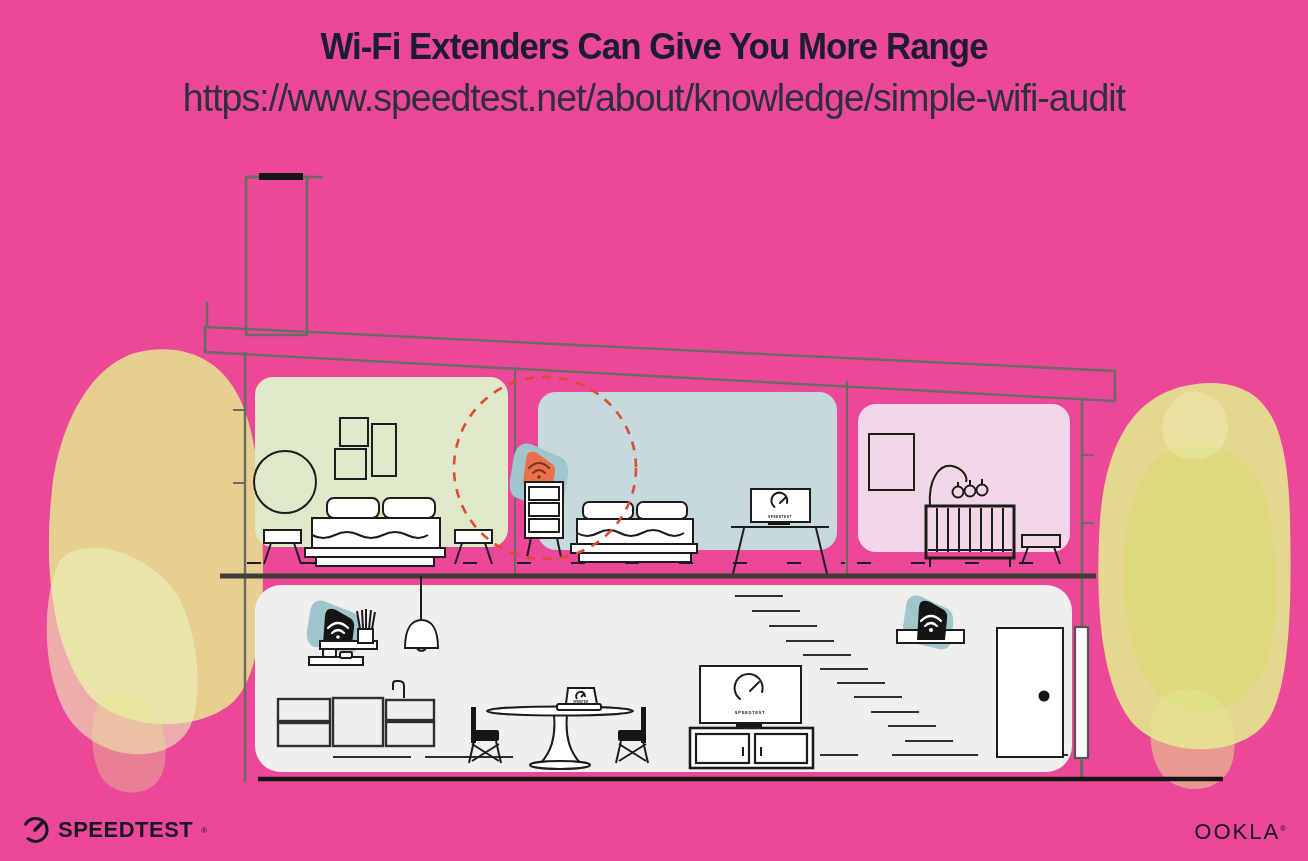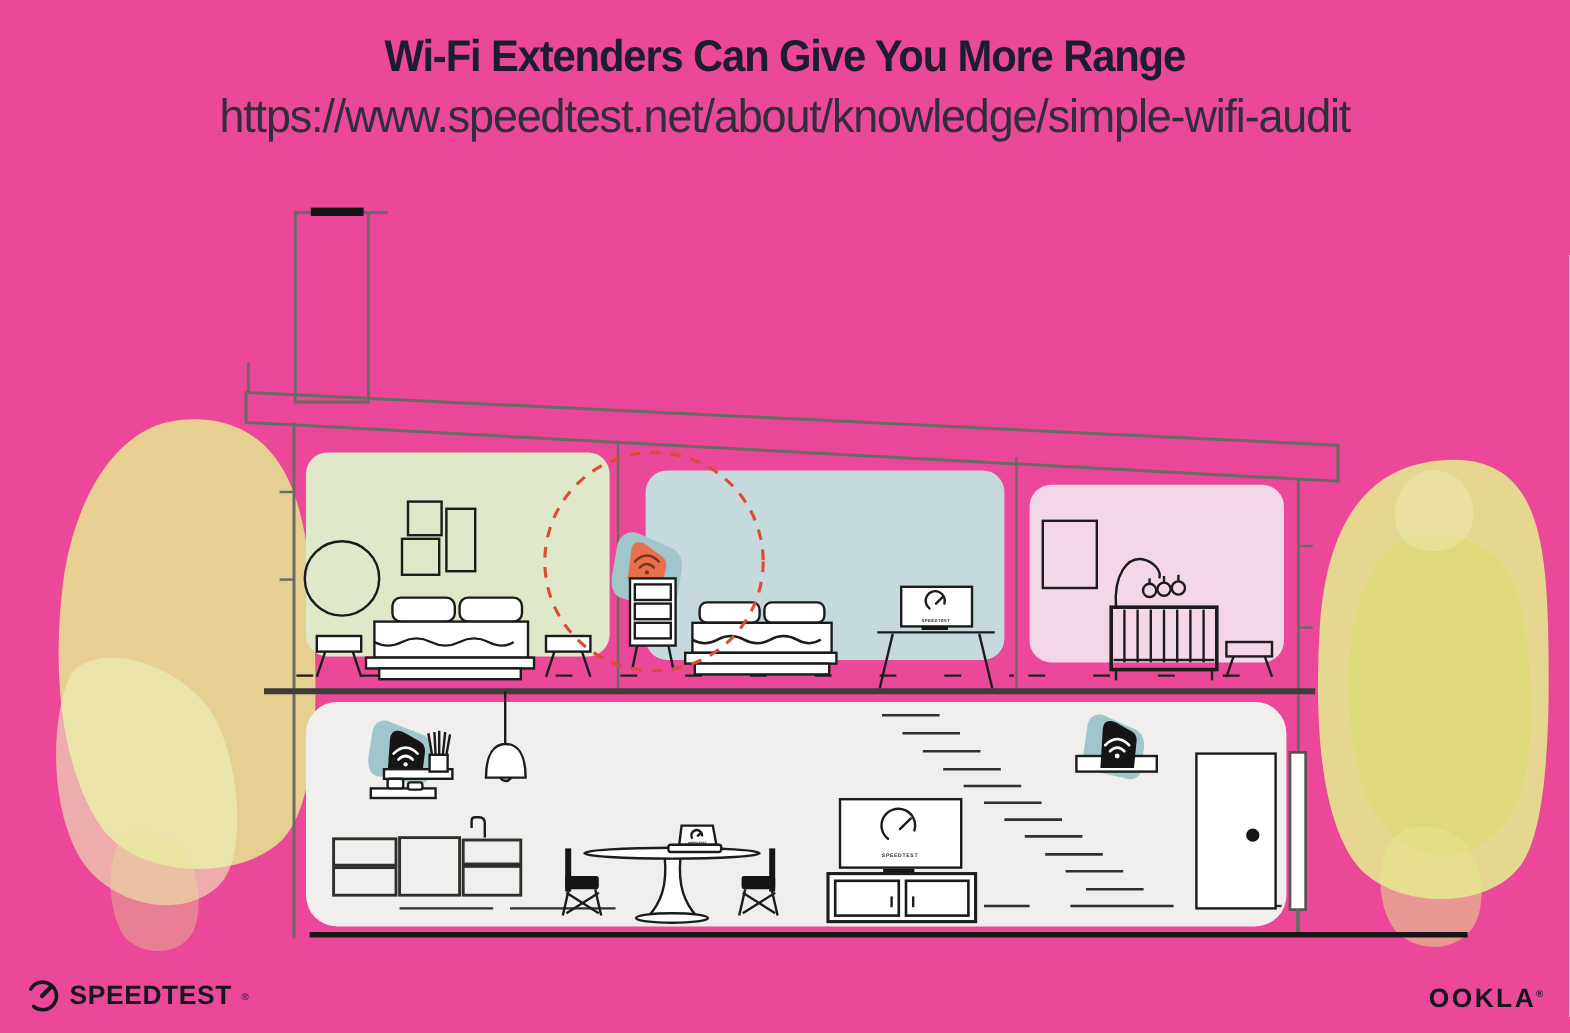--- a/index.html
+++ b/index.html
@@ -17,21 +17,21 @@
   .furn{stroke:#1c1c1c;fill:#ffffff;stroke-width:2;}
   .dark{stroke:#2f2f2d;fill:none;}
   .blackfill{fill:#151515;stroke:none;}
   .wifiwhite{stroke:#ffffff;fill:none;stroke-width:2.2;stroke-linecap:round;}
   .wifidark{stroke:#7c3322;fill:none;stroke-width:2;stroke-linecap:round;}
   .tvtext{font-family:"Liberation Sans",sans-serif;font-weight:700;fill:#1c1c1c;}
   .ftr{position:absolute;bottom:14px;left:0;width:1308px;height:34px;}
   .logo-left{position:absolute;left:20px;bottom:2px;display:flex;align-items:center;gap:8px;}
   .logo-left .word{font-size:22px;font-weight:700;letter-spacing:.5px;color:#16171f;}
   .logo-left sup,.logo-right sup{font-size:8px;vertical-align:super;color:#16171f;}
-  .logo-right{position:absolute;right:20px;bottom:2px;font-size:22px;font-weight:700;
+  .logo-right{position:absolute;right:20px;bottom:2px;font-size:22px;font-weight:400;
               letter-spacing:2px;color:#16161c;}
 </style>
 </head>
 <body>
 
 <div class="page">
 
   <div class="hdr">
     <div class="hdr-title">Wi-Fi Extenders Can Give You More Range</div>
     <div class="hdr-url">https://www.speedtest.net/about/knowledge/simple-wifi-audit</div>

